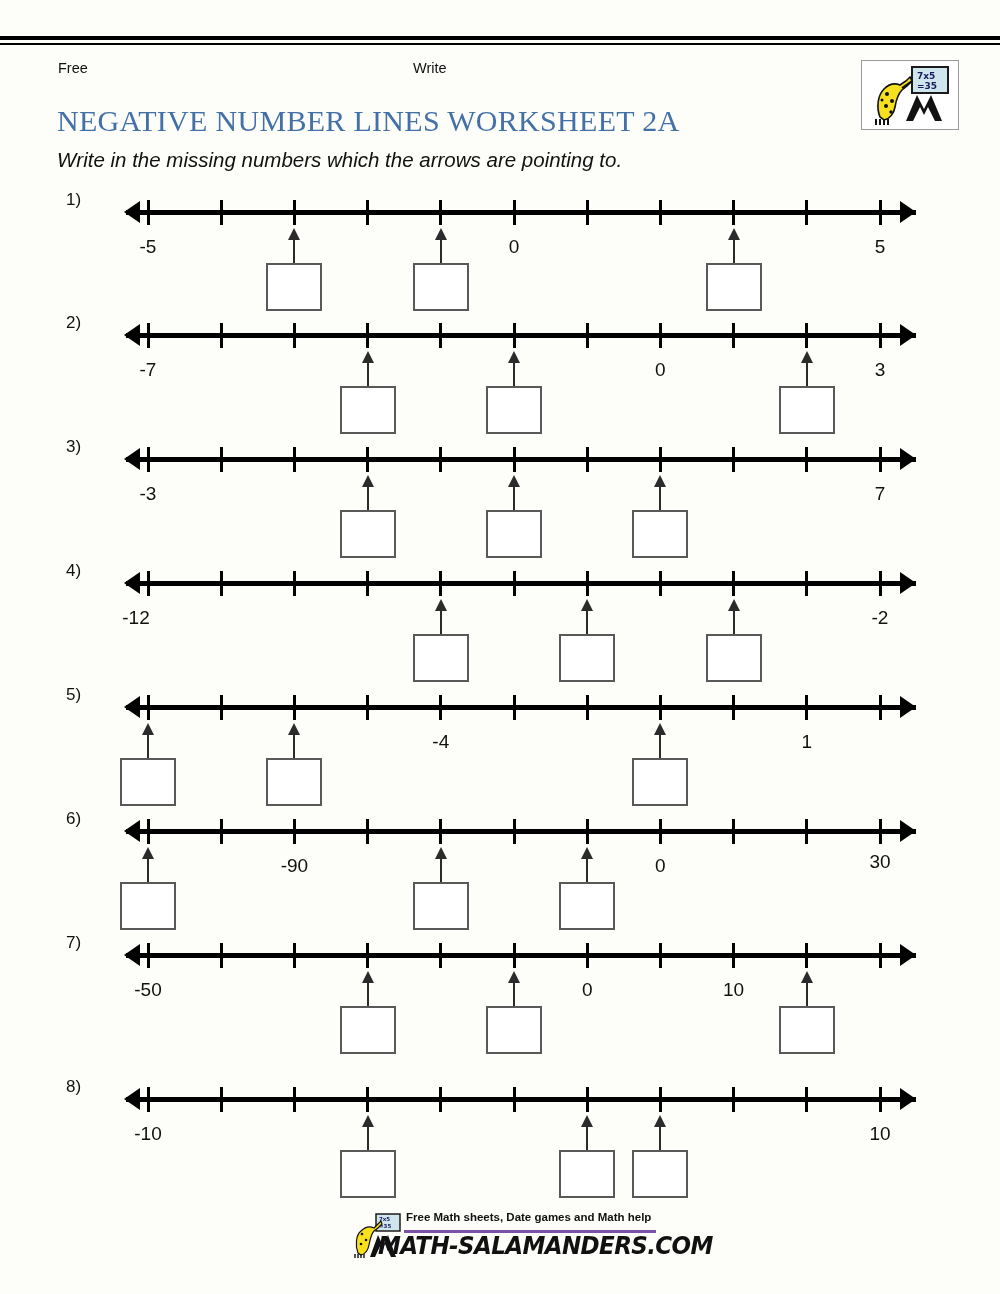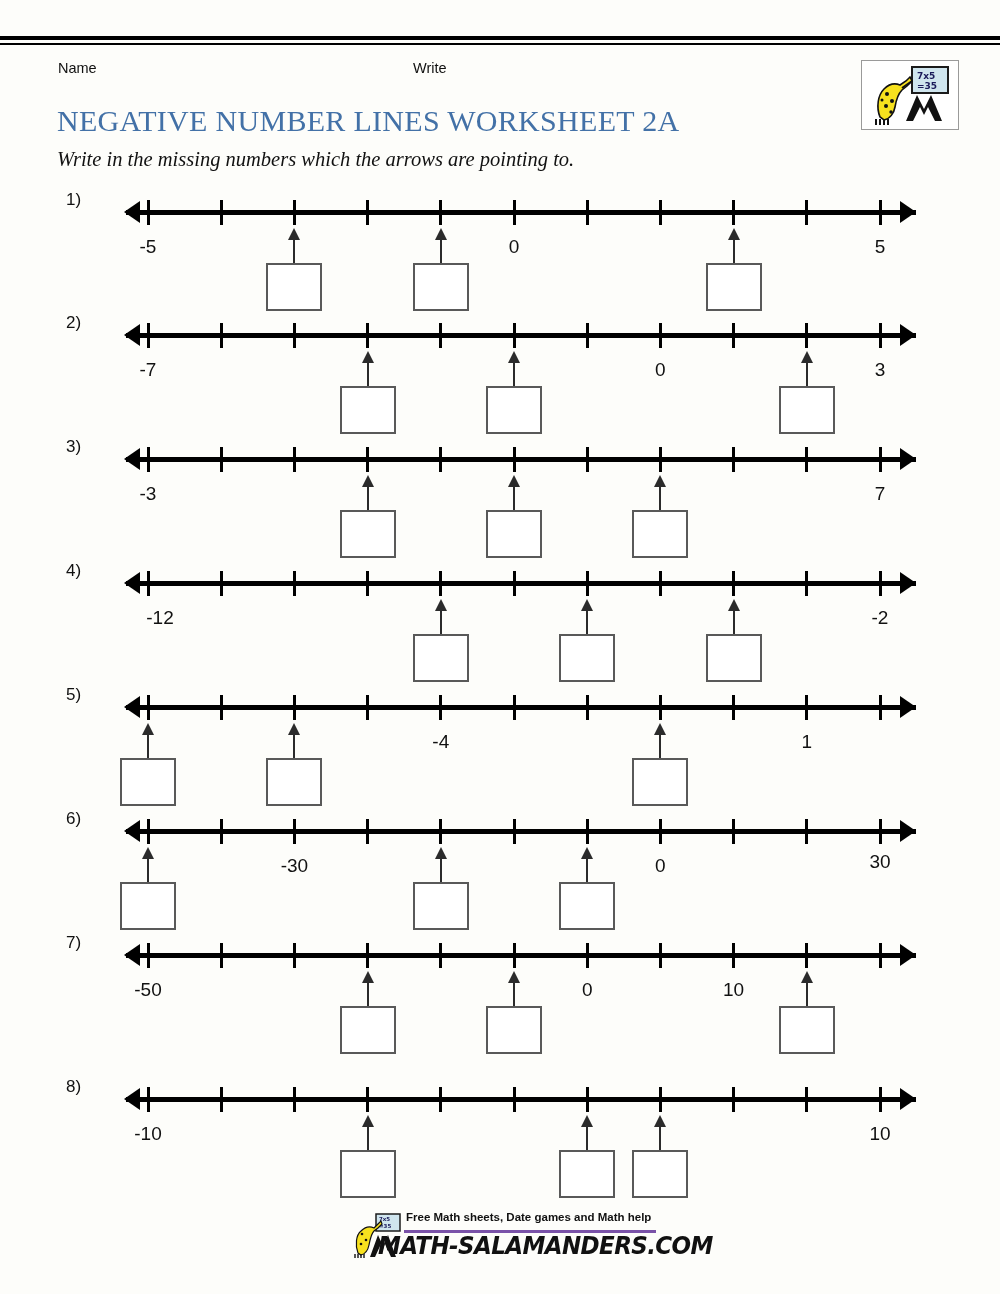--- a/index.html
+++ b/index.html
@@ -73,21 +73,21 @@
     font-family: "Liberation Serif", serif;
     font-size: 30px;
     letter-spacing: 0.3px;
     color: #4371a7;
     white-space: nowrap;
   }
   .worksheet-instruction {
     position: absolute;
     left: 57px;
     top: 148px;
-    font-family: Liberation Serif, serif;
+    font-family: Liberation Sans, sans-serif;
     font-style: italic;
     font-size: 20.5px;
     color: #111;
     white-space: nowrap;
   }
 
   
   .problem {
     position: absolute;
     left: 0;
@@ -221,21 +221,21 @@
     height: 46px;
   }
 </style>
 </head>
 <body>
 
 <div class="top-rule-thick"></div>
 <div class="top-rule-thin"></div>
 
 <div class="header-fields">
-  <div class="field-name">Name</div>
+  <div class="field-name">Free</div>
   <div class="field-date">Write</div>
 </div>
 
 <div class="logo-box">
   <svg width="96" height="68" viewBox="0 0 96 68" xmlns="http://www.w3.org/2000/svg">
     <rect x="0" y="0" width="96" height="68" fill="#ffffff"></rect>
 
     <rect x="50" y="6" width="36" height="26" fill="#cfe5ee" stroke="#1b1b1b" stroke-width="2"></rect>
     <text x="55" y="18" font-family="DejaVu Sans, sans-serif" font-size="9" font-weight="bold" fill="#1a1a5a">7x5</text>
     <text x="55" y="28" font-family="DejaVu Sans, sans-serif" font-size="9" font-weight="bold" fill="#1a1a5a">=35</text>
@@ -362,21 +362,21 @@
         <div class="tick" style="left: 219.7px;"></div>
         <div class="tick" style="left: 292.9px;"></div>
         <div class="tick" style="left: 366.1px;"></div>
         <div class="tick" style="left: 439.3px;"></div>
         <div class="tick" style="left: 512.5px;"></div>
         <div class="tick" style="left: 585.7px;"></div>
         <div class="tick" style="left: 658.9px;"></div>
         <div class="tick" style="left: 732.1px;"></div>
         <div class="tick" style="left: 805.3px;"></div>
         <div class="tick" style="left: 878.5px;"></div>
-        <div class="tick-label" style="left: 160px; top: 46px;">-12</div>
+        <div class="tick-label" style="left: 136px; top: 46px;">-12</div>
         <div class="tick-label" style="left: 880px; top: 46px;">-2</div>
         <div class="answer-tip" style="left: 440.8px; top: 38px;"></div>
         <div class="answer-stem" style="left: 440.8px; top: 48px; height: 26px;"></div>
         <div class="answer-box" style="left: 440.8px; top: 73px;"></div>
         <div class="answer-tip" style="left: 587.2px; top: 38px;"></div>
         <div class="answer-stem" style="left: 587.2px; top: 48px; height: 26px;"></div>
         <div class="answer-box" style="left: 587.2px; top: 73px;"></div>
         <div class="answer-tip" style="left: 733.6px; top: 38px;"></div>
         <div class="answer-stem" style="left: 733.6px; top: 48px; height: 26px;"></div>
         <div class="answer-box" style="left: 733.6px; top: 73px;"></div>
@@ -422,21 +422,21 @@
         <div class="tick" style="left: 219.7px;"></div>
         <div class="tick" style="left: 292.9px;"></div>
         <div class="tick" style="left: 366.1px;"></div>
         <div class="tick" style="left: 439.3px;"></div>
         <div class="tick" style="left: 512.5px;"></div>
         <div class="tick" style="left: 585.7px;"></div>
         <div class="tick" style="left: 658.9px;"></div>
         <div class="tick" style="left: 732.1px;"></div>
         <div class="tick" style="left: 805.3px;"></div>
         <div class="tick" style="left: 878.5px;"></div>
-        <div class="tick-label" style="left: 294.4px; top: 46px;">-30</div>
+        <div class="tick-label" style="left: 294.4px; top: 46px;">-90</div>
         <div class="tick-label" style="left: 660.4px; top: 46px;">0</div>
         <div class="tick-label" style="left: 880px; top: 42px;">30</div>
         <div class="answer-tip" style="left: 148px; top: 38px;"></div>
         <div class="answer-stem" style="left: 148px; top: 48px; height: 26px;"></div>
         <div class="answer-box" style="left: 148px; top: 73px;"></div>
         <div class="answer-tip" style="left: 440.8px; top: 38px;"></div>
         <div class="answer-stem" style="left: 440.8px; top: 48px; height: 26px;"></div>
         <div class="answer-box" style="left: 440.8px; top: 73px;"></div>
         <div class="answer-tip" style="left: 587.2px; top: 38px;"></div>
         <div class="answer-stem" style="left: 587.2px; top: 48px; height: 26px;"></div>

